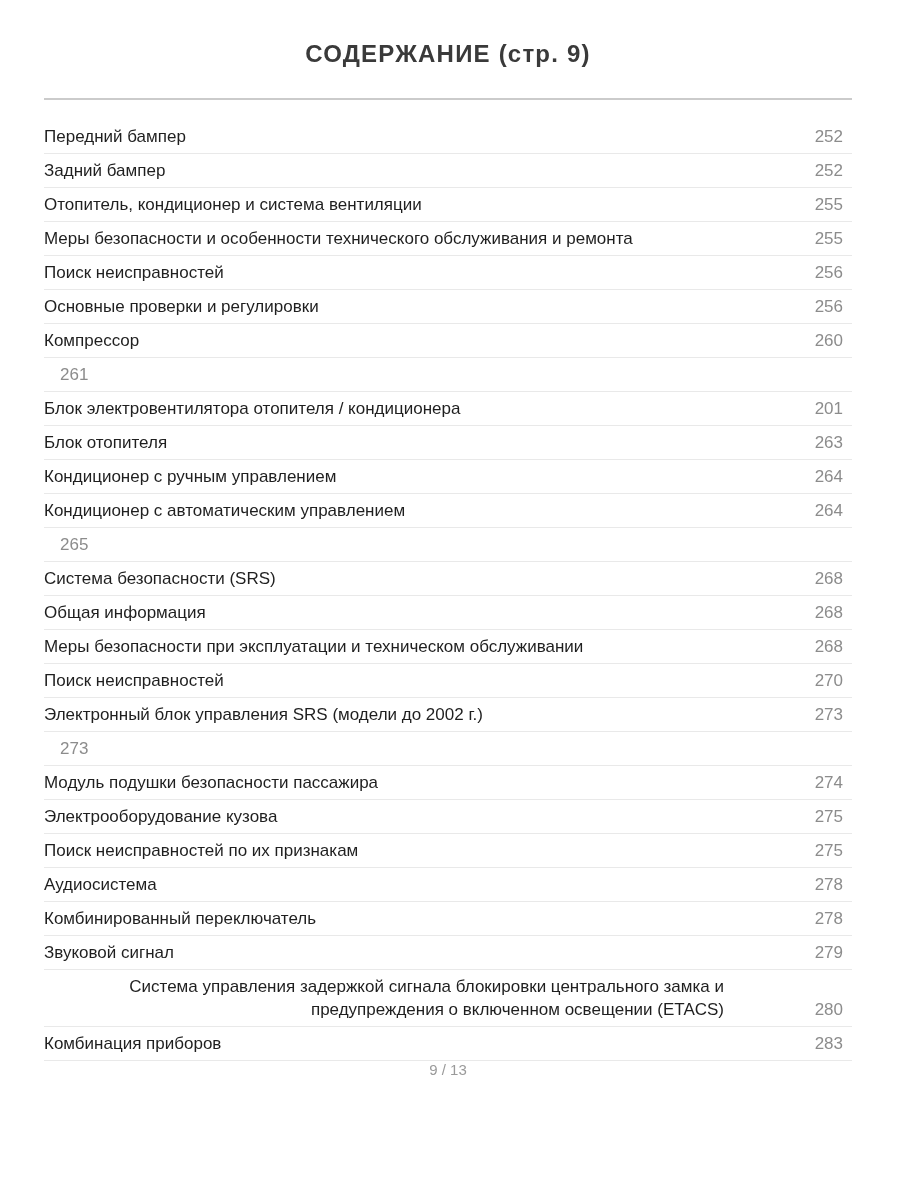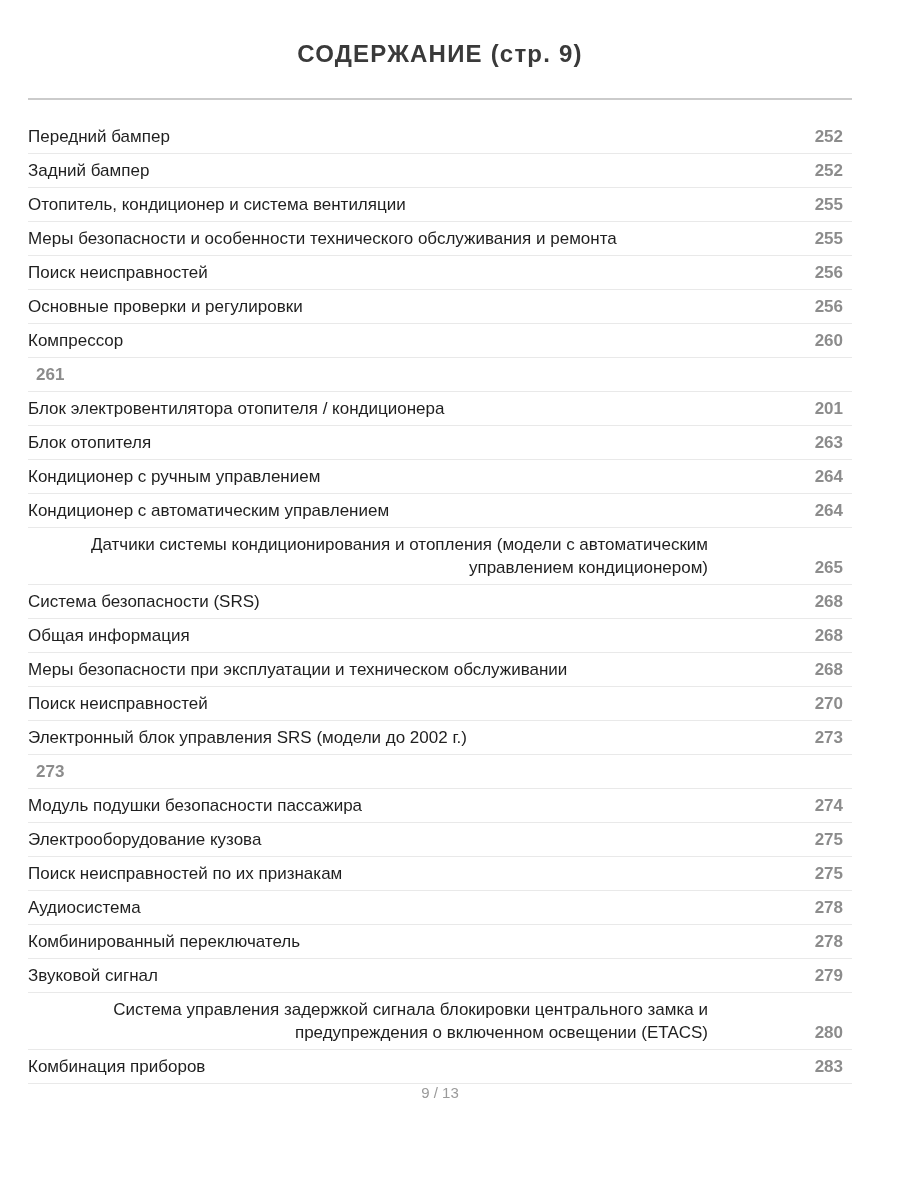--- a/index.html
+++ b/index.html
@@ -7,21 +7,21 @@
   body {
     width: 900px;
     height: 1200px;
     background: var(--bg, #ffffff);
     font-family: "Liberation Sans", "DejaVu Sans", sans-serif;
     overflow: hidden;
   }
   .page {
     width: 900px;
     height: 1200px;
-    padding: 40px 48px 0 28px;
+    padding: 40px 48px 0 44px;
   }
   .title {
     margin: 0;
     text-align: center;
     font-size: 24px;
     line-height: 28px;
     font-weight: 700;
     letter-spacing: 1.2px;
     color: var(--title-color, #3a3a3a);
   }
@@ -43,23 +43,22 @@
     line-height: 23px;
     text-align: right;
   }
   .row .label {
     color: var(--entry-color, #1f1f1f);
     max-width: 680px;
   }
   .row .num {
     color: var(--pagenum-color, #8c8c8c);
     flex-shrink: 0;
-    margin-left: 8px;
+    margin-left: 16px;
     padding-right: 9px;
-    font-weight: bold;
   }
   .footer {
     text-align: center;
     font-size: 15px;
     line-height: 18px;
     color: var(--footer-color, #9a9a9a);
   }
 </style>
 </head>
 <body>
@@ -122,21 +121,20 @@
     <span class="label">Кондиционер с ручным управлением</span>
     <span class="num">264</span>
   </div>
 
   <div class="row">
     <span class="label">Кондиционер с автоматическим управлением</span>
     <span class="num">264</span>
   </div>
 
   <div class="row">
-    <span class="label">Датчики системы кондиционирования и отопления (модели с автоматическим управлением кондиционером)</span>
     <span class="num">265</span>
   </div>
 
   <div class="row">
     <span class="label">Система безопасности (SRS)</span>
     <span class="num">268</span>
   </div>
 
   <div class="row">
     <span class="label">Общая информация</span>

